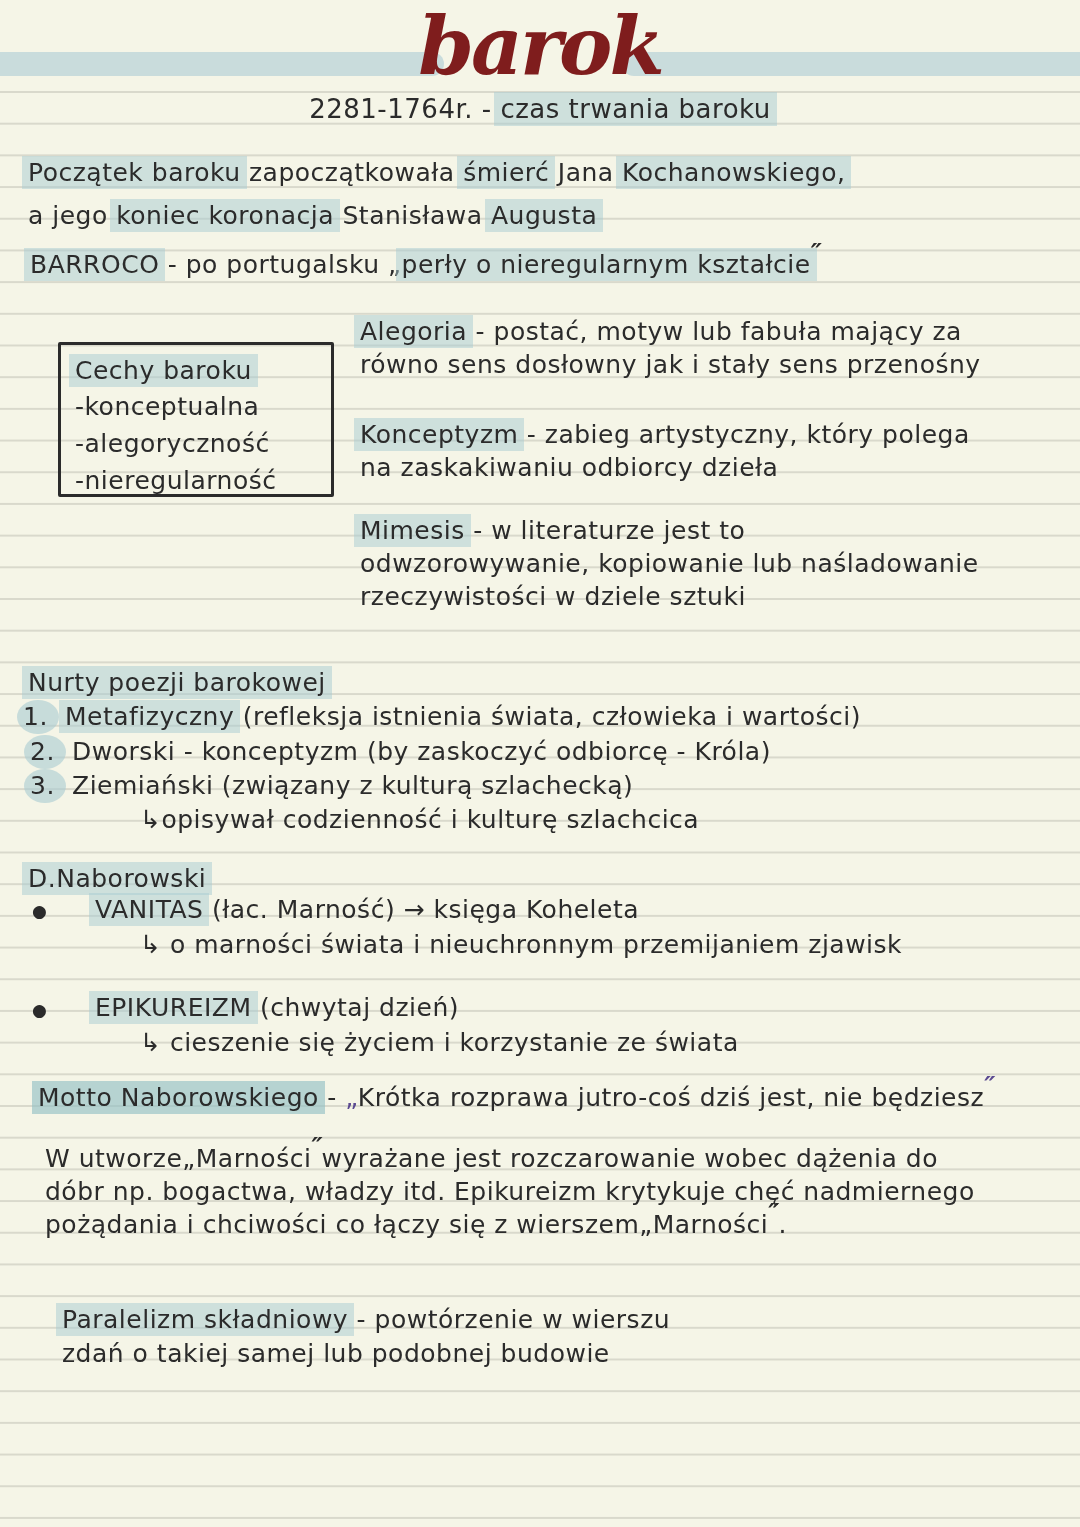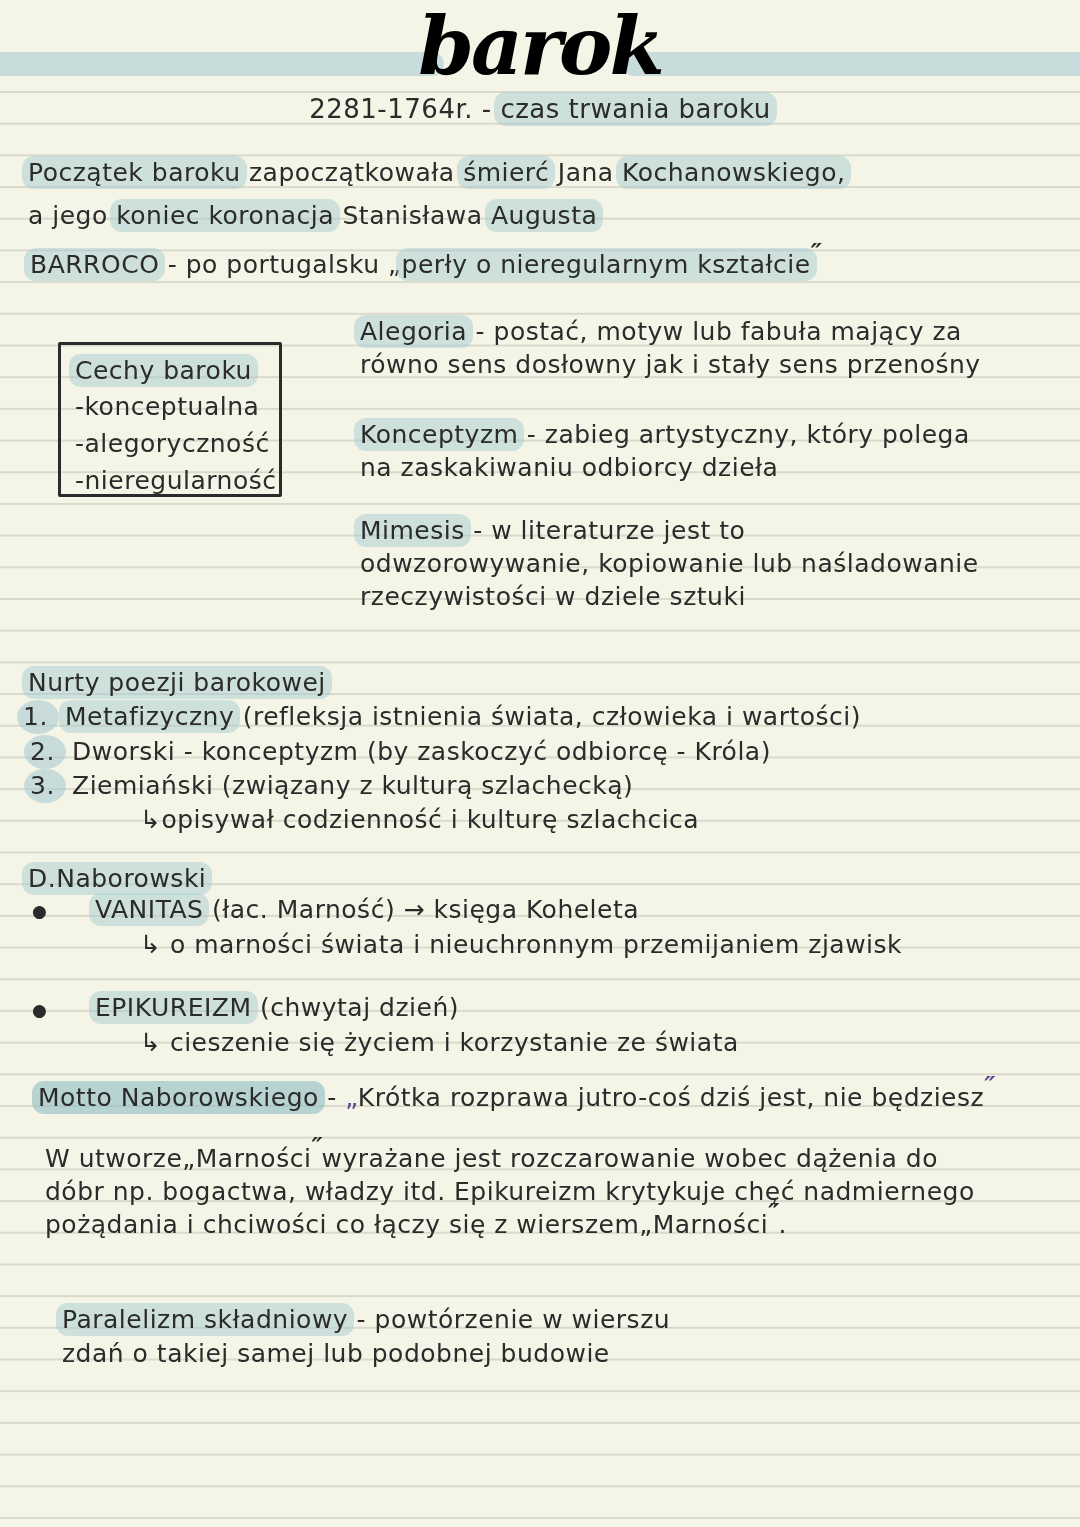--- a/index.html
+++ b/index.html
@@ -12,39 +12,39 @@
     position:absolute; left:0; top:91px; width:100%; height:1436px;
     background-image:linear-gradient(to bottom, #d9d9cc 0, #d9d9cc 2px, rgba(0,0,0,0) 2px);
     background-size:100% 31.7px; pointer-events:none;
   }
   .bar { position:absolute; top:52px; height:24px; background:#c9dcdc; }
   .bar-left  { left:0; width:444px; border-radius:0 12px 12px 0; }
   .bar-right { left:622px; right:0; border-radius:12px 0 0 12px; }
   .title-script {
     position:absolute; top:6px; left:0; width:100%; text-align:center;
     font-family:"DejaVu Serif", serif; font-style:italic; font-weight:bold;
-    font-size:80px; letter-spacing:-3px; color:#000000; line-height:1;
+    font-size:80px; letter-spacing:-3px; color:#7f1d1d; line-height:1;
   }
   .subtitle { position:absolute; top:94px; left:0; width:100%; text-align:center; font-size:26px; }
   .tline { position:absolute; white-space:nowrap; line-height:30px; }
   .hl {
-    background:rgba(168,204,210,0.5); border-radius:12px;
+    background:rgba(168,204,210,0.5); border-radius:0;
     padding:2px 6px; margin:-2px -6px;text-align:center;
   }
   .hl:empty { padding:0; margin:0; background:none; }
   .hl-strong { background:rgba(148,192,196,0.65); }
   .num-hl {
     background:rgba(168,204,210,0.6); border-radius:50%;
     padding:2px 6px; margin:-2px -6px; display:inline-block; width:30px; text-align:left;
   }
   .num-col { display:inline-block; width:42px; }
   .q-close { position:relative; top:-12px; font-style:italic; letter-spacing:-1px; font-weight:bold; }
   .purple { color:#5b4a91; }
   .features-box {
-    position:absolute; left:58px; top:342px; width:224px; height:155px;
+    position:absolute; left:58px; top:342px; width:276px; height:155px;
     border:3px solid #2b2b2b; border-radius:2px; box-sizing:border-box;
     padding:9px 0 0 14px;
   }
   .features-box .bt { line-height:34px; }
   .features-box .bi { line-height:37px; }
   .bullet-dot { position:absolute; font-size:17px; }
 </style>
 </head>
 <body>
 

